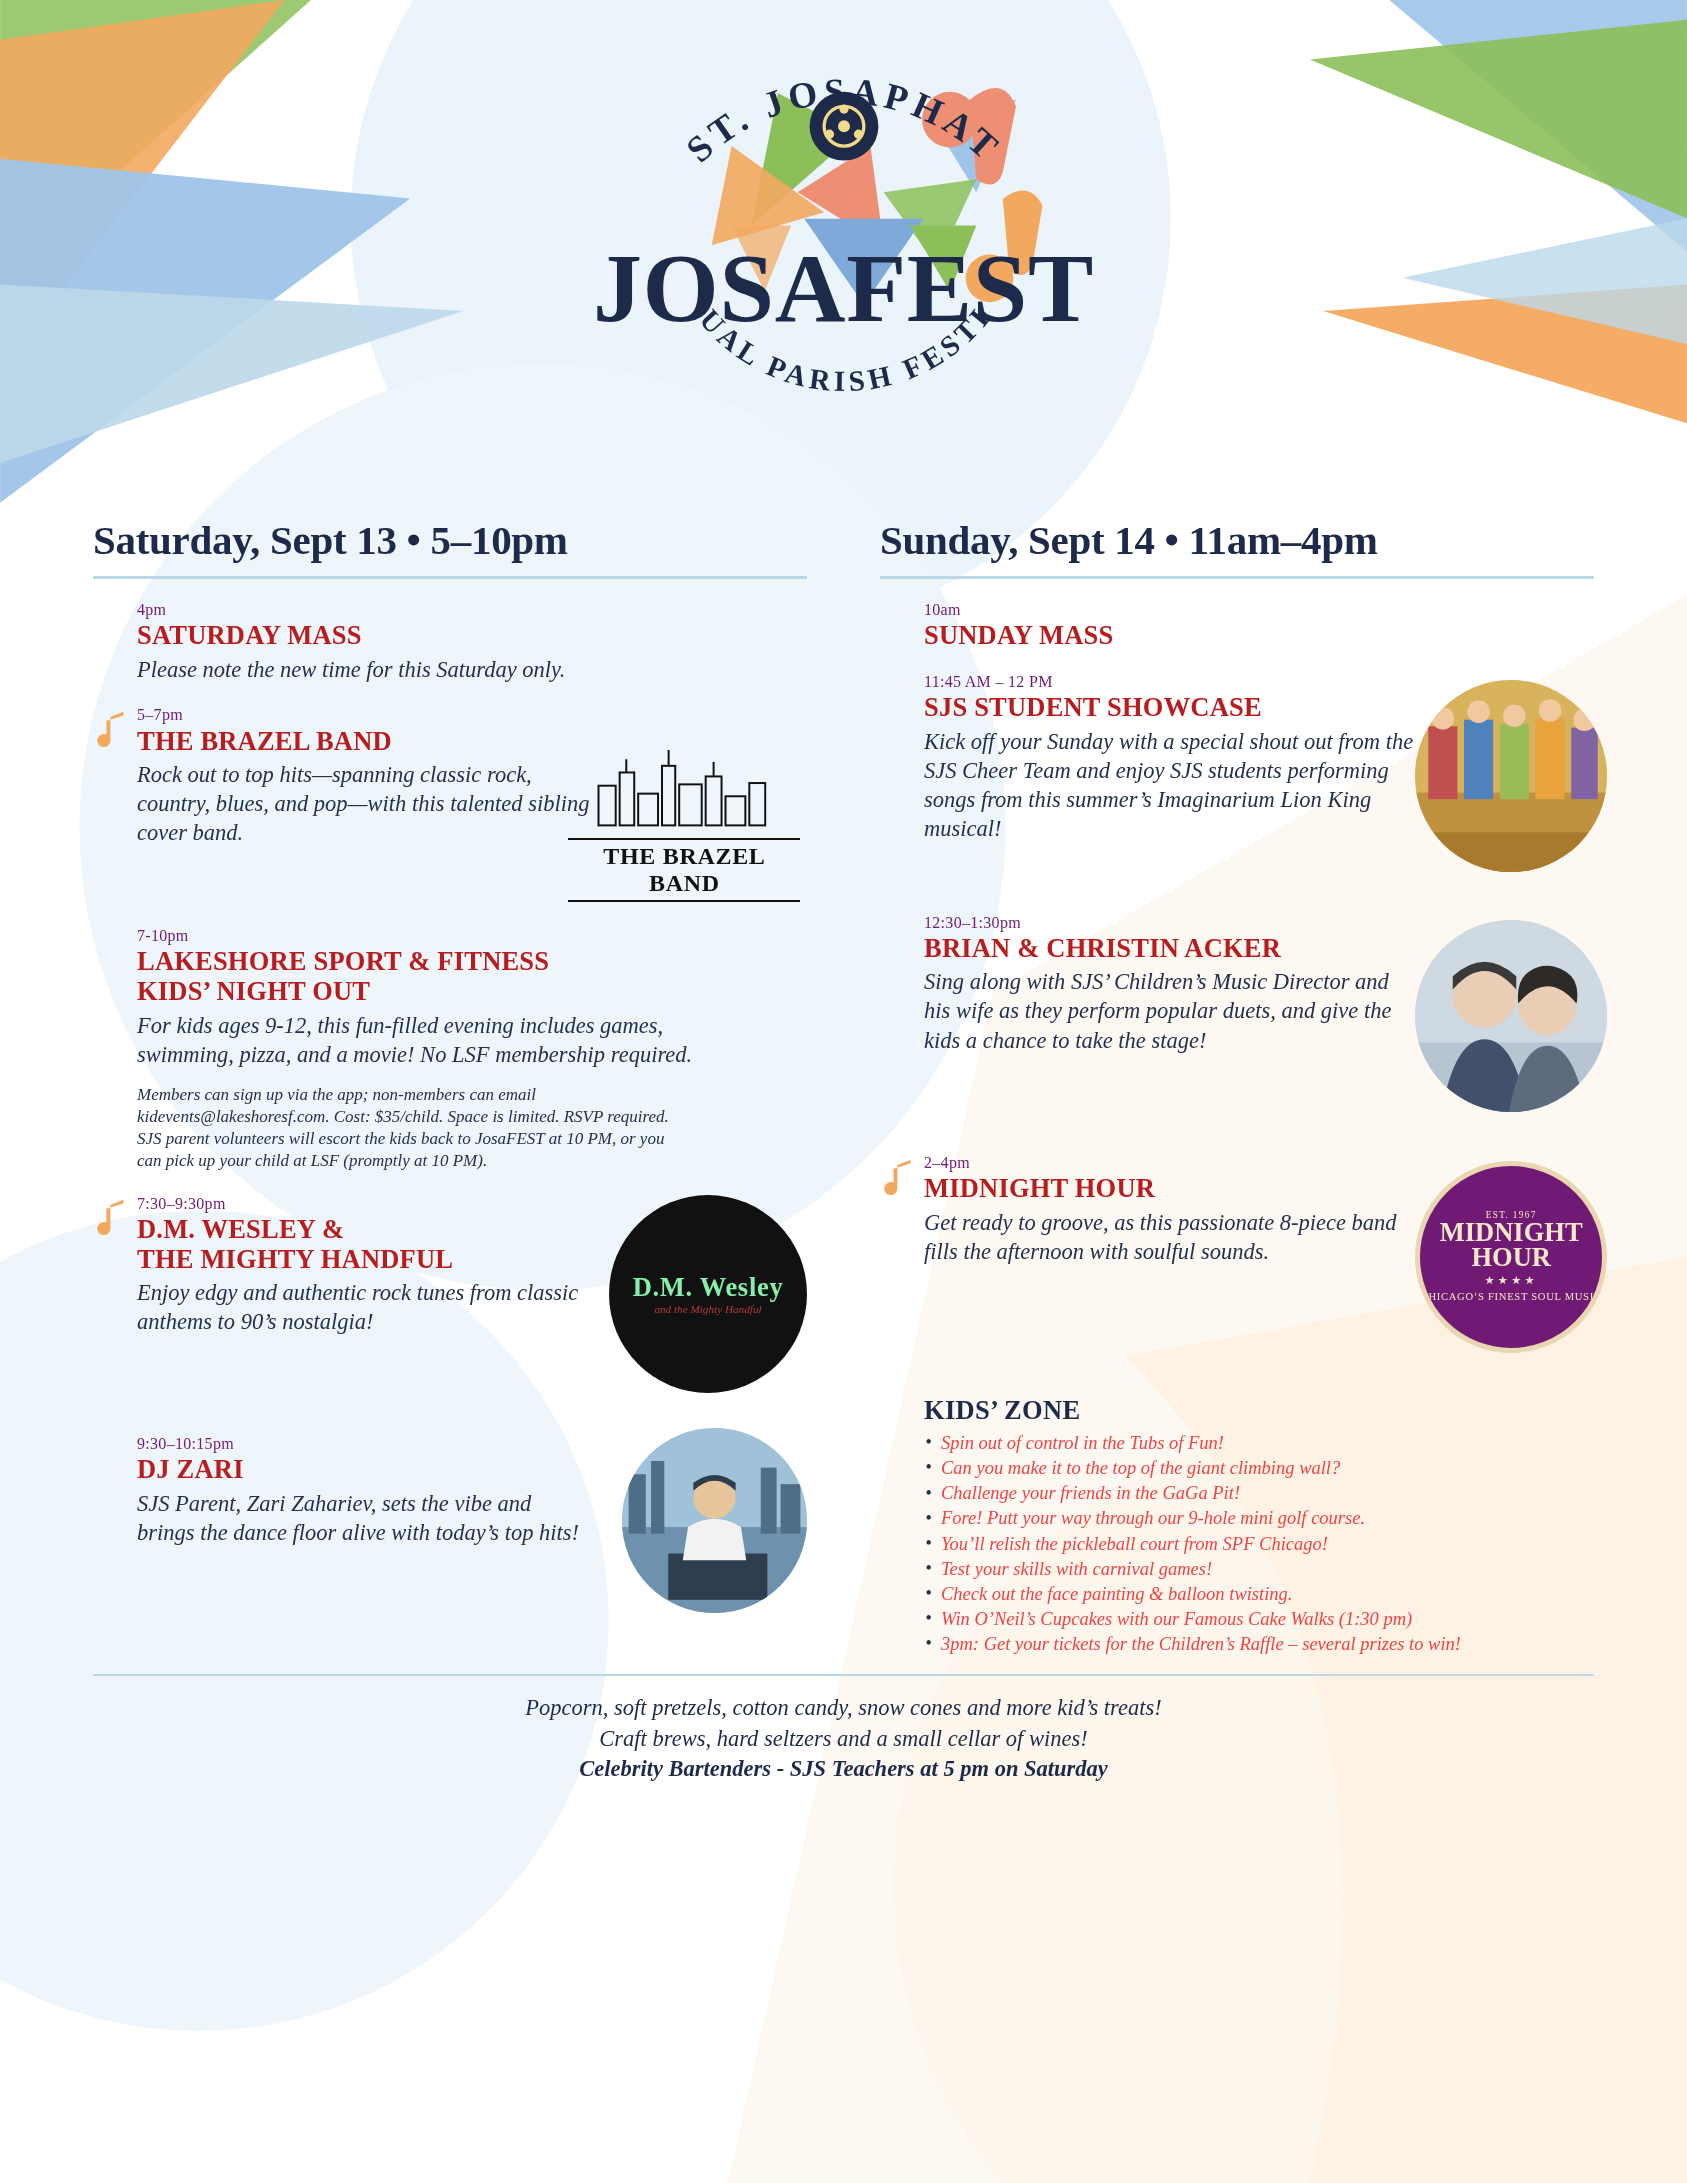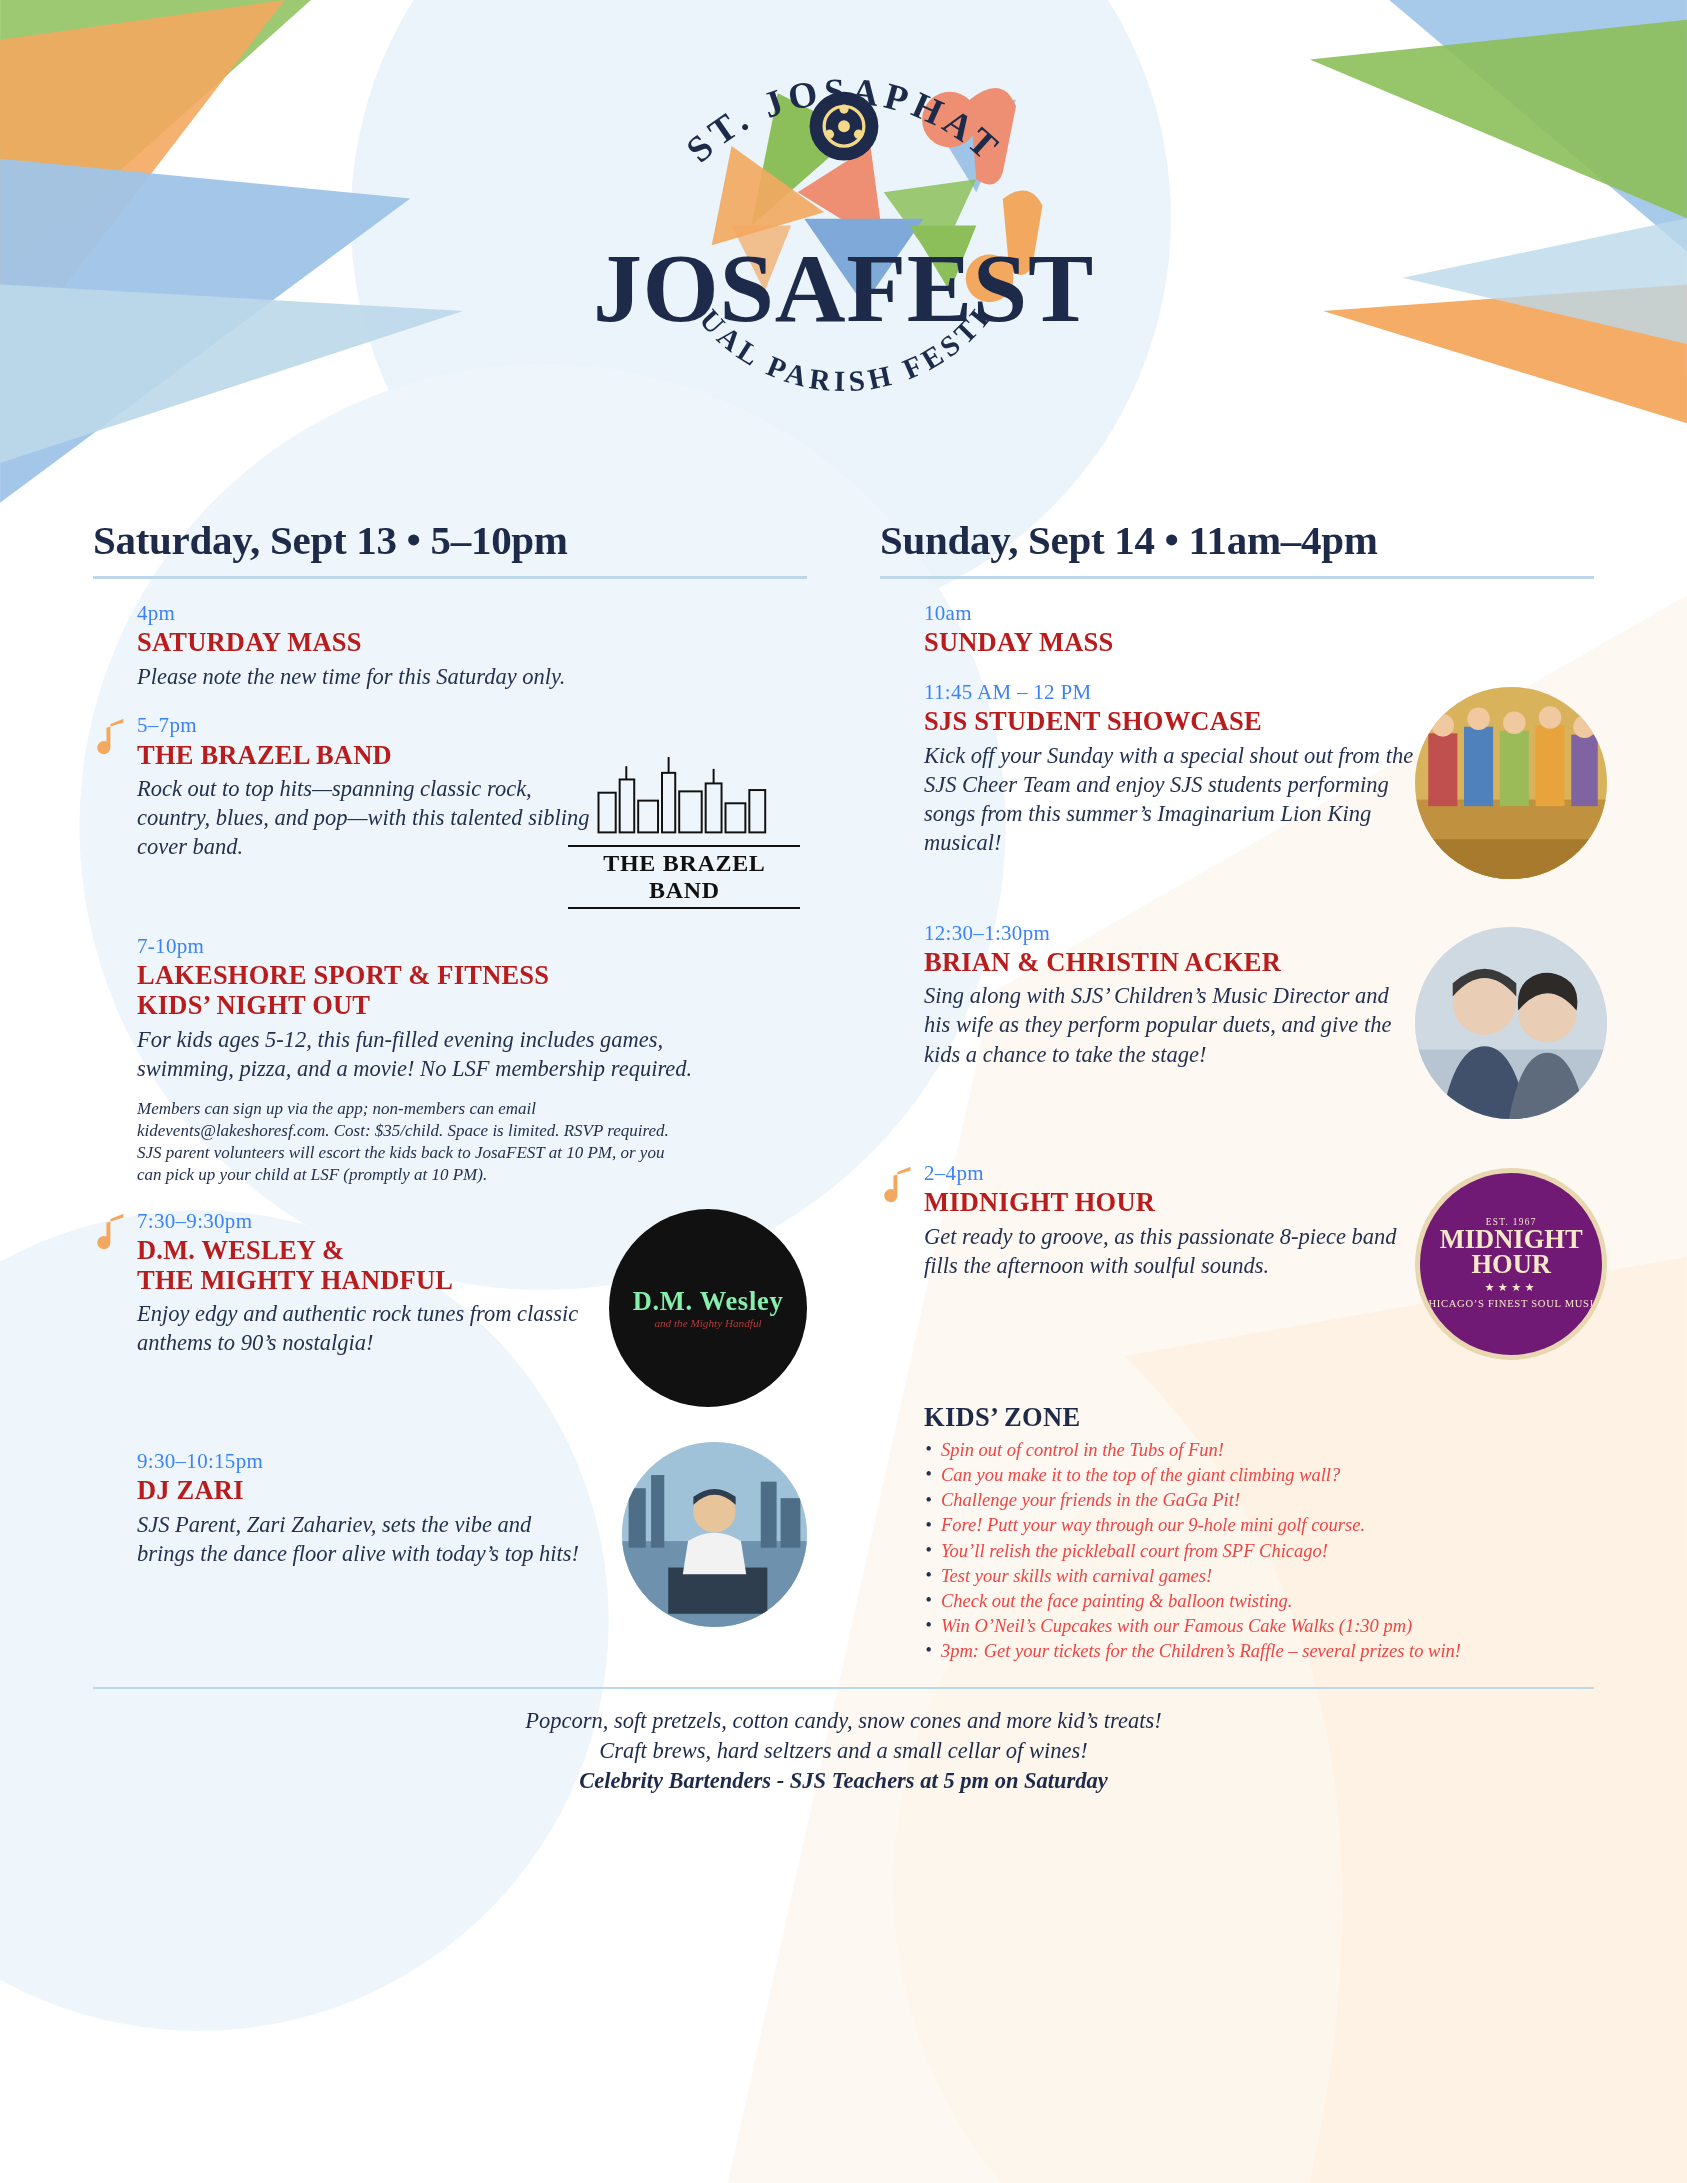--- a/index.html
+++ b/index.html
@@ -49,21 +49,21 @@
     font-weight:bold;
     font-size:41px;
     color:#1d2a4a;
     letter-spacing:-0.3px;
     white-space:nowrap;
   }
   .col-rule { height:2.6px; background:#bcd8e8; margin:12px 0 22.5px 0; }
 
   .event { position:relative; margin-bottom:22.5px; padding-left:44px; }
   .event .time {
-    font-size:21px; color:#3b82f6; letter-spacing:0.3px; margin-bottom:1.3px;
+    font-size:16px; color:#701a75; letter-spacing:0.3px; margin-bottom:1.3px;
     font-family:"Liberation Serif", serif;
   }
   .event .title {
     font-size:26.5px; font-weight:bold; color:#b91c1c; letter-spacing:0.2px;
     line-height:1.14; margin-bottom:4px;
   }
   .event .desc {
     font-size:22.5px; font-style:italic; line-height:1.3; color:#23304f;
     max-width:503px;
   }
@@ -244,21 +244,21 @@
           </g>
         </svg>
         <div class="brazel-name">THE BRAZEL BAND</div>
       </div>
     </div>
 
     <div class="event">
       <div class="time">7-10pm</div>
       <div class="title" style="white-space:pre-line;">LAKESHORE SPORT &amp; FITNESS
 KIDS’ NIGHT OUT</div>
-      <div class="desc" style="max-width:569px;">For kids ages 5-12, this fun-filled evening includes games, swimming, pizza, and a movie! No LSF membership required.</div>
+      <div class="desc" style="max-width:569px;">For kids ages 9-12, this fun-filled evening includes games, swimming, pizza, and a movie! No LSF membership required.</div>
       <div class="fine">Members can sign up via the app; non-members can email kidevents@lakeshoresf.com. Cost: $35/child. Space is limited. RSVP required. SJS parent volunteers will escort the kids back to JosaFEST at 10 PM, or you can pick up your child at LSF (promptly at 10 PM).</div>
     </div>
 
     <div class="event" style="min-height:218px;">
       <svg class="note-icon" viewBox="0 0 48 64">
         <path d="M40 4 L20 12 L20 48 a10 10 0 1 1 -6 -9 L14 18 L40 10 Z" fill="#f3a85f"></path>
       </svg>
       <div class="time">7:30–9:30pm</div>
       <div class="title" style="white-space:pre-line;">D.M. WESLEY &amp;
 THE MIGHTY HANDFUL</div>

